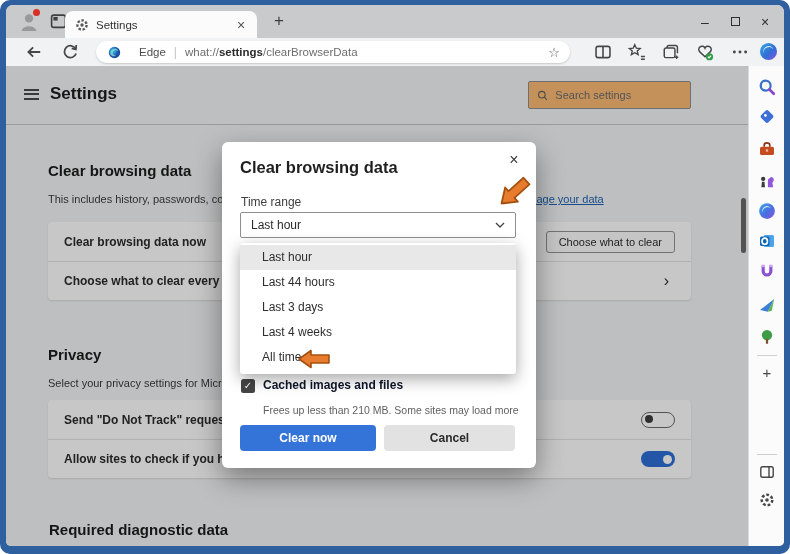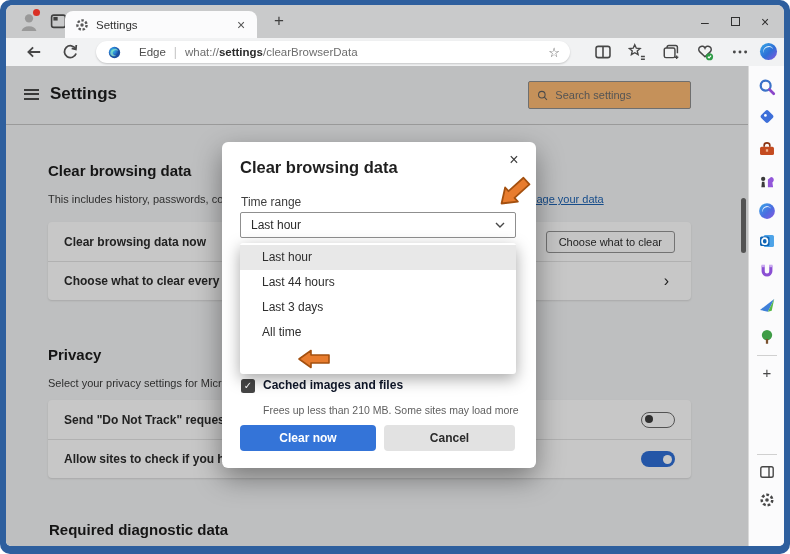--- a/index.html
+++ b/index.html
@@ -271,20 +271,21 @@
           </span>
         </div>
         <button class="dlg-btn btn-primary">Clear now</button>
         <button class="dlg-btn btn-secondary">Cancel</button>
       </div>
 
       <div class="popup">
         <div class="opt sel">Last hour</div>
         <div class="opt">Last 44 hours</div>
         <div class="opt">Last 3 days</div>
+        <div class="opt">Last 4 weeks</div>
         <div class="opt">All time</div>
       </div>
 
       <svg class="arrow a1" viewBox="0 0 34 22">
         <path d="M2 11 L14 2.5 V7 H32 V15 H14 V19.5 Z" fill="#e87c2e" stroke="#a4500f" stroke-width="1.6" stroke-linejoin="round"></path>
       </svg>
       <svg class="arrow a2" viewBox="0 0 34 22">
         <path d="M2 11 L14 2.5 V7 H32 V15 H14 V19.5 Z" fill="#e87c2e" stroke="#a4500f" stroke-width="1.6" stroke-linejoin="round"></path>
       </svg>
     </div>

